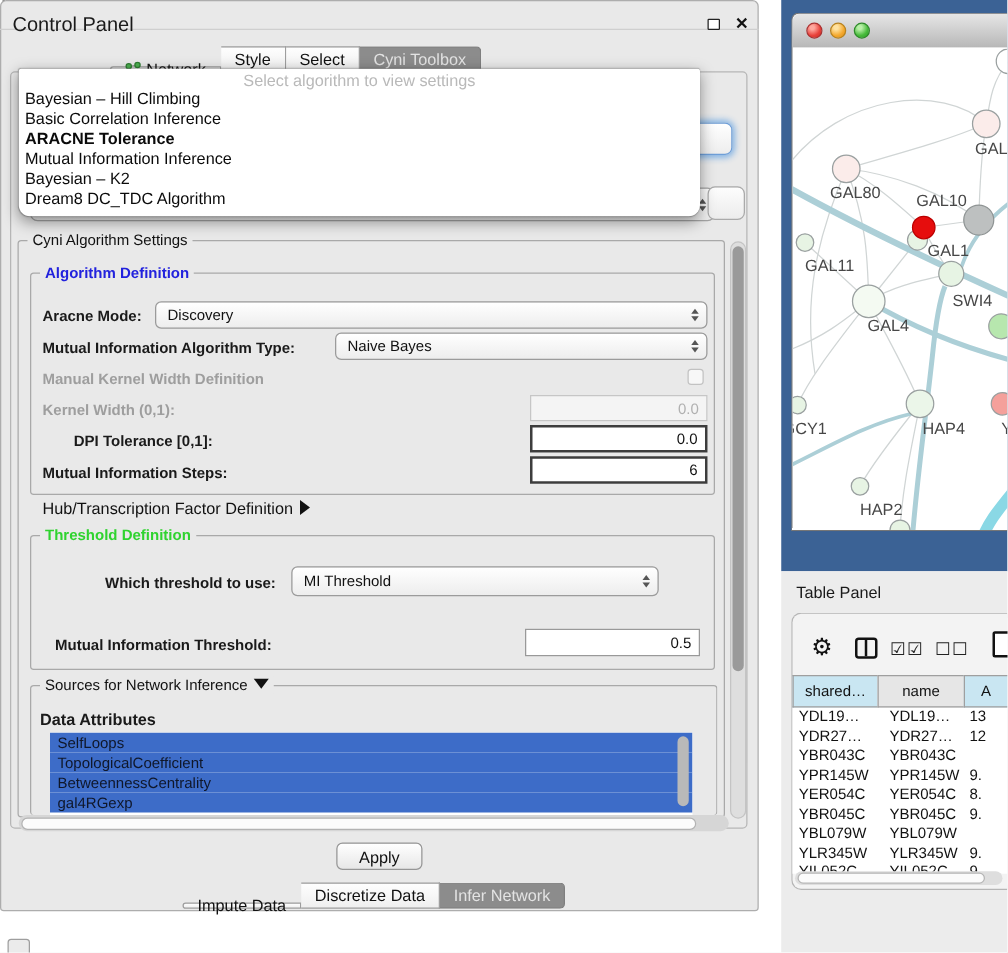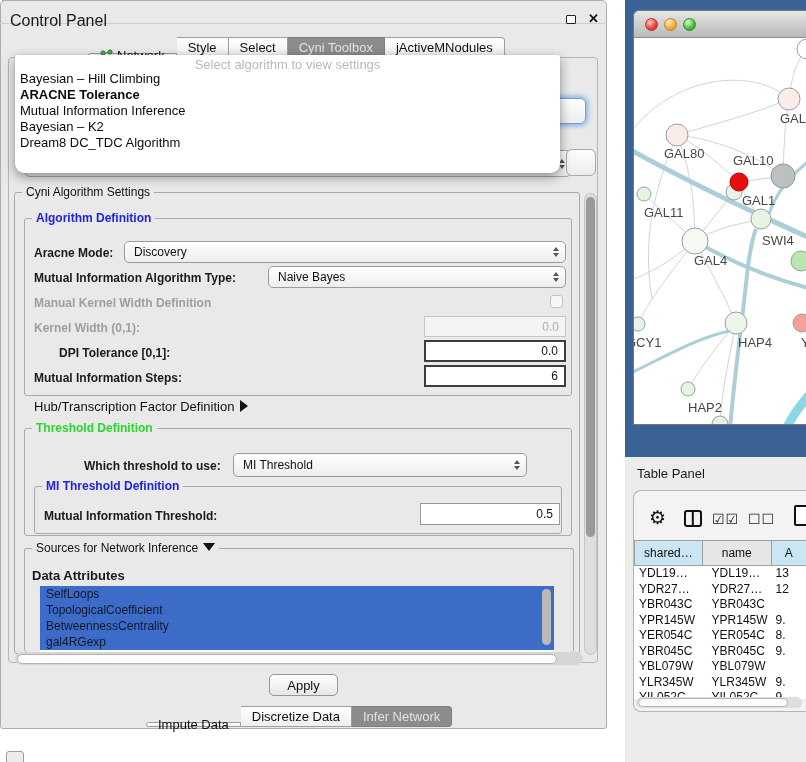--- a/index.html
+++ b/index.html
@@ -157,29 +157,27 @@
       </div>
       <div class="tab">
         <span>Style</span>
       </div>
       <div class="tab">
         <span>Select</span>
       </div>
       <div class="tab sel">
         <span>Cyni Toolbox</span>
       </div>
-      <div class="tab">
-        <span>jActiveMNodules</span>
-      </div>
     </div>
 
   <div class="abs popup">
     <div class="popup-title">Select algorithm to view settings</div>
     <div id="popup-items">
         <div class="popup-item">Bayesian – Hill Climbing</div>
+        <div class="popup-item">Basic Correlation Inference</div>
         <div class="popup-item hl">ARACNE Tolerance</div>
         <div class="popup-item">Mutual Information Inference</div>
         <div class="popup-item">Bayesian – K2</div>
         <div class="popup-item">Dream8 DC_TDC Algorithm</div>
       </div>
   </div>
 
   <div class="fs" style="left:14px; top:192px; width:566px; height:462px;">
     <span class="fs-legend">Cyni Algorithm Settings</span>
   </div>
@@ -223,23 +221,20 @@
   <div class="fs" style="left:24px; top:428px; width:548px; height:108px;">
     <span class="fs-legend lg-green">Threshold Definition</span>
   </div>
   <div class="lbl" style="left:84px; top:459px;">Which threshold to use:</div>
   <div class="combo" style="left:233px; top:453px; width:294px; height:24px;">
     <span>MI Threshold</span>
     <span class="stepper">
         <span class="tu"></span>
         <span class="td"></span>
       </span>
-  </div>
-  <div class="fs" style="left:34px; top:486px; width:528px; height:48px;">
-    <span class="fs-legend lg-blue">MI Threshold Definition</span>
   </div>
   <div class="lbl" style="left:44px; top:509px;">Mutual Information Threshold:</div>
   <div class="tfield" style="left:420px; top:503px; width:140px; height:22px;">0.5</div>
 
   <div class="fs" style="left:24px; top:548px; width:550px; height:104px; border-bottom:none;">
     <span class="fs-legend"><span>Sources for Network Inference</span><span class="tri-down"></span></span>
   </div>
   <div class="lbl" style="left:32px; top:568px; font-size:13px;">Data Attributes</div>
   <div class="abs srclist" id="src-list">
       <div class="src-item">SelfLoops</div>

